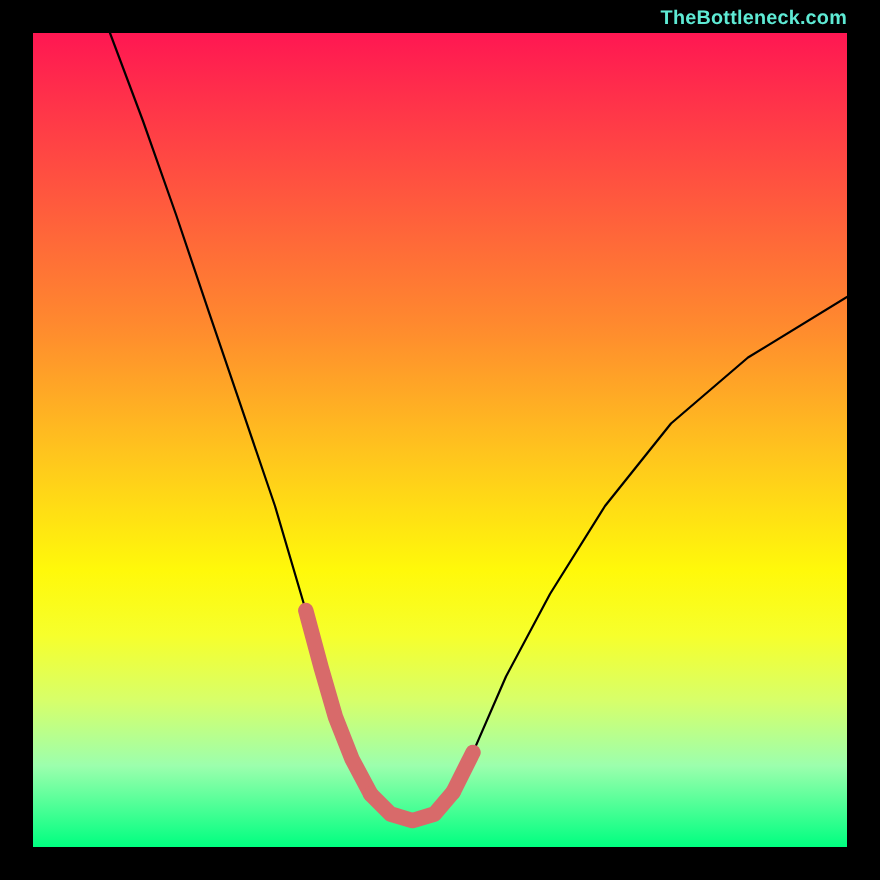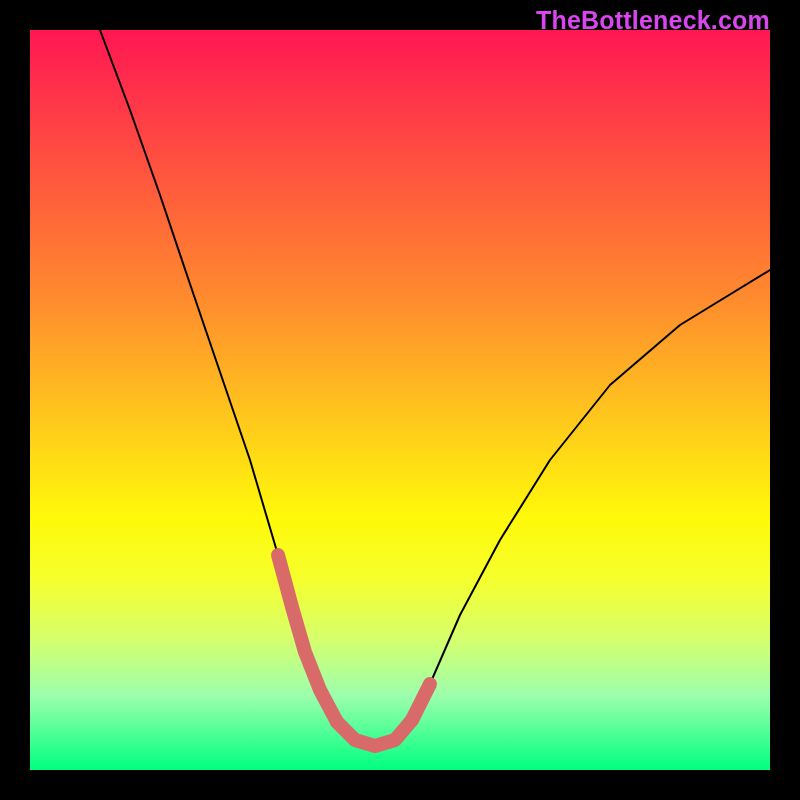--- a/index.html
+++ b/index.html
@@ -33,22 +33,22 @@
     position: absolute;
     left: 0;
     top: 0;
     width: 740px;
     height: 740px;
   }
   .watermark {
     position: absolute;
     top: 6px;
     right: 30px;
-    color: #d946ef;
-    font-size: 25px;
+    color: #5eead4;
+    font-size: 18px;
     font-weight: 600;
     letter-spacing: 0.2px;
   }
 </style>
 </head>
 <body>
 
 <div class="watermark">TheBottleneck.com</div>
 
 <div class="chart-area">

